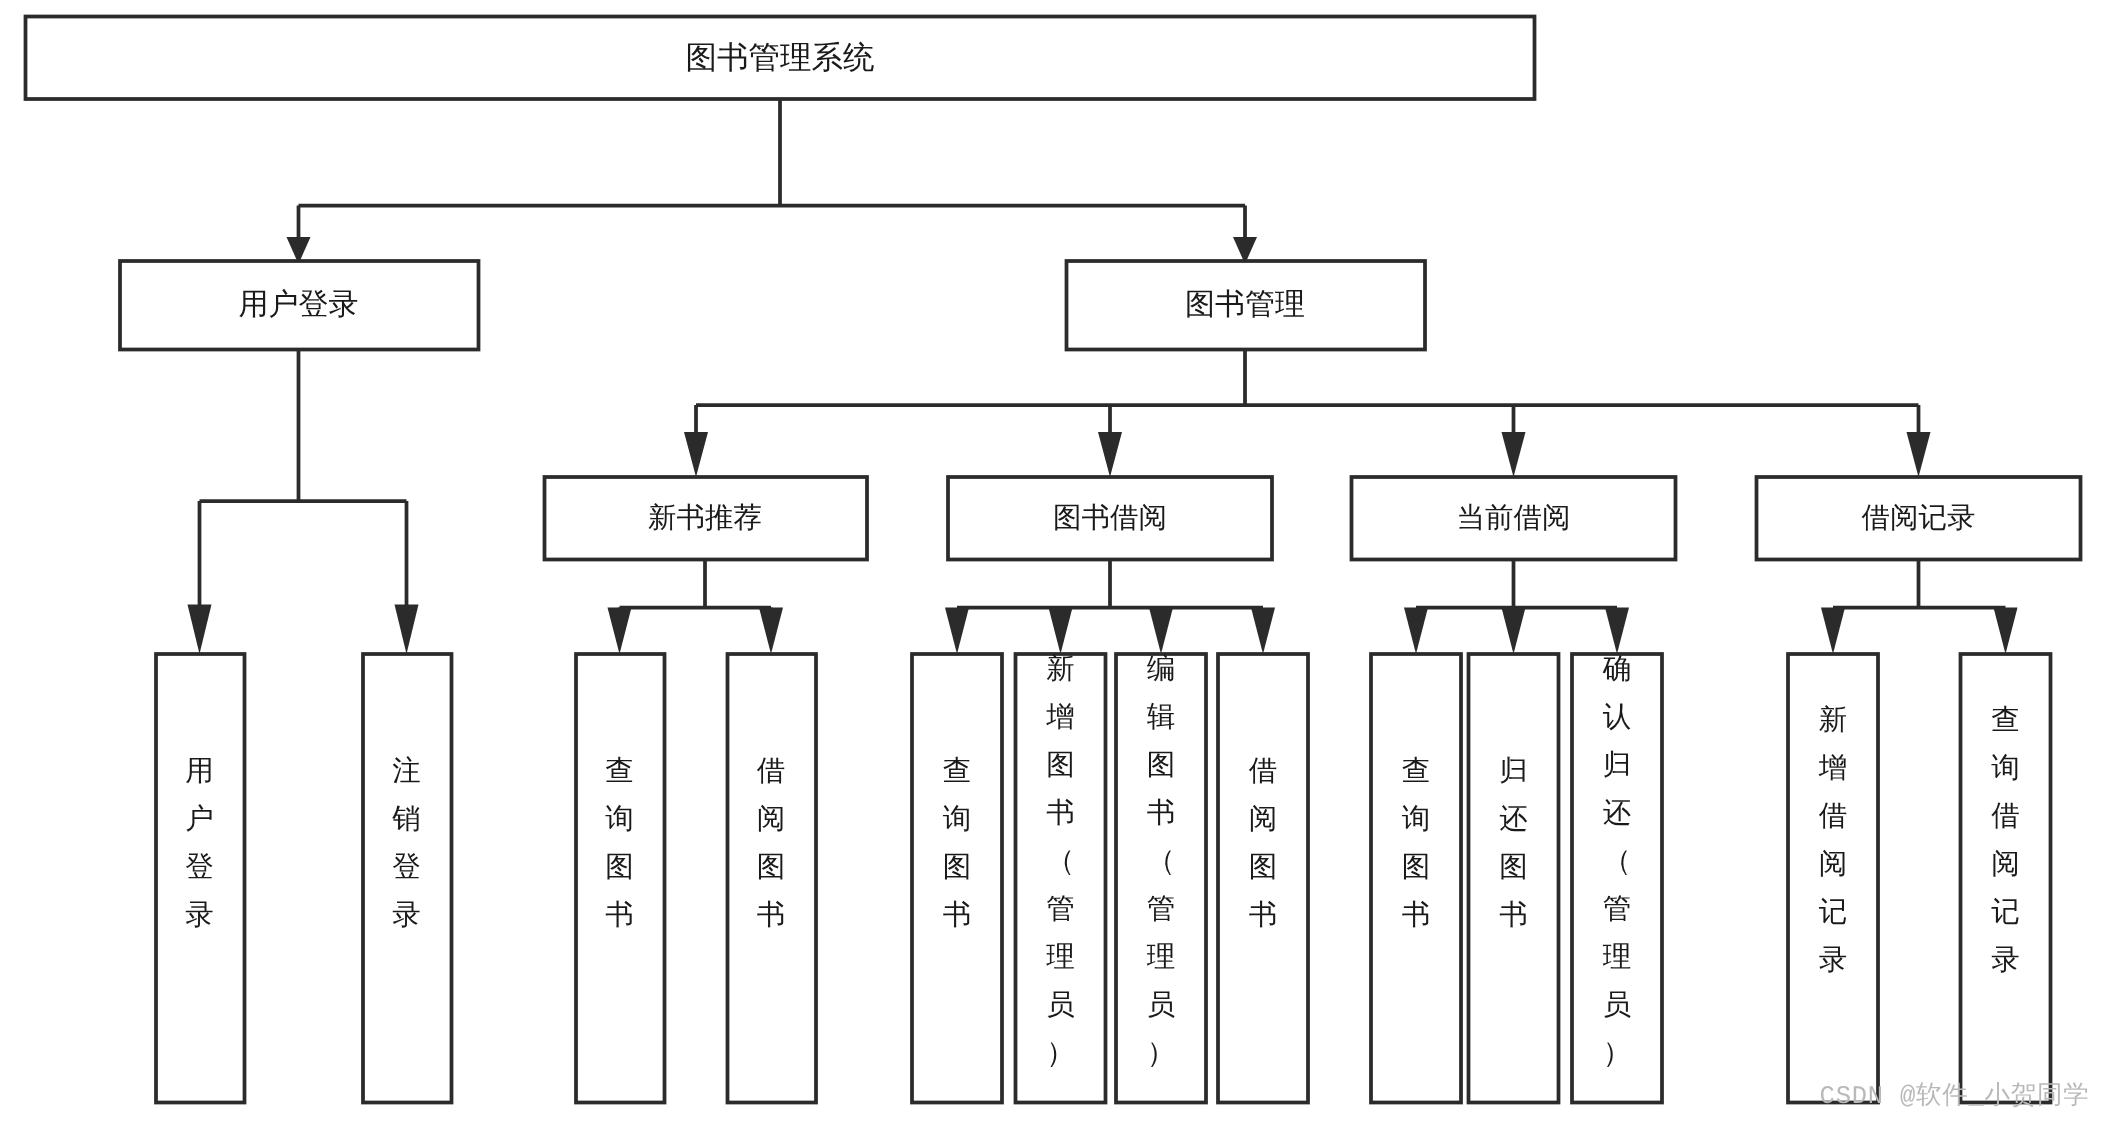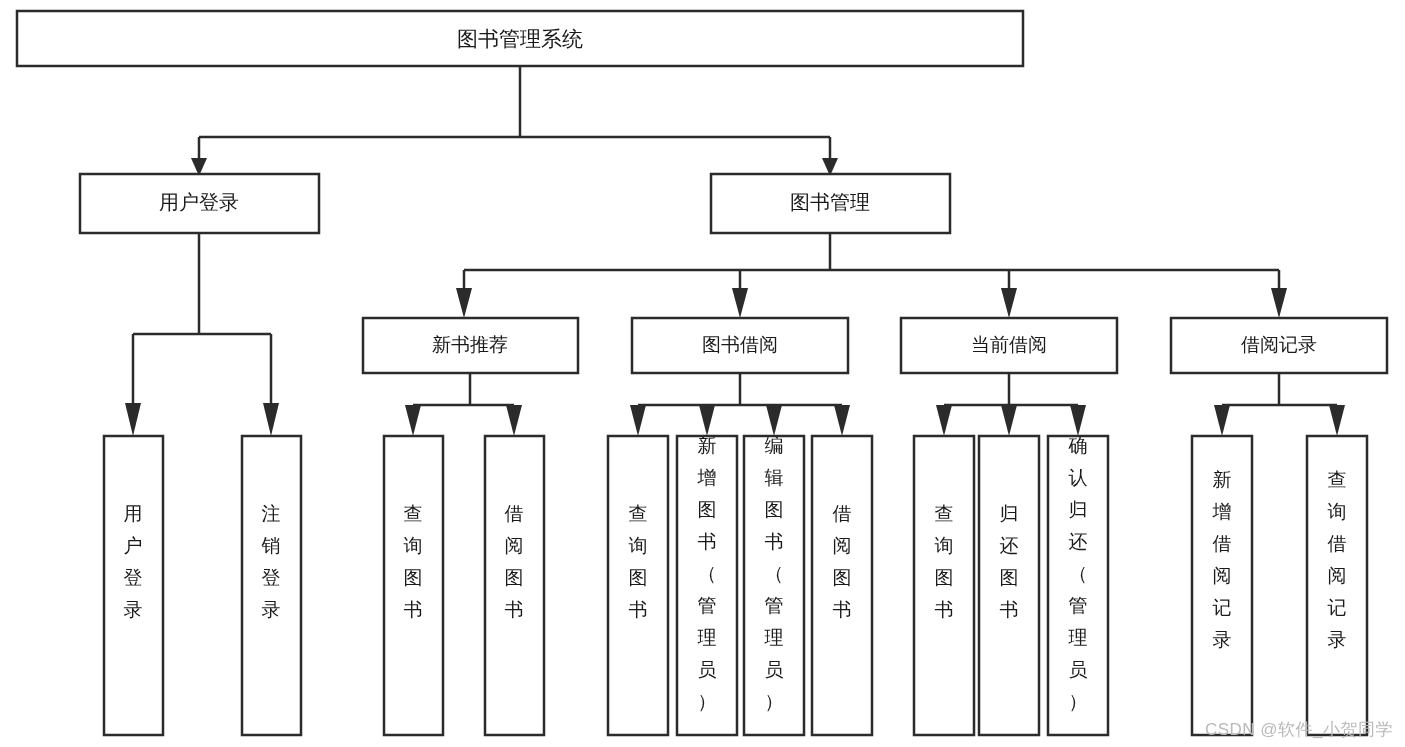--- a/index.html
+++ b/index.html
@@ -47,21 +47,21 @@
     fill: none;
   }
   .arrow-head {
     fill: #2b2b2b;
     stroke: none;
   }
   .watermark {
     position: absolute;
     right: 12px;
     bottom: 6px;
-    font-family: Liberation Sans, sans-serif;
+    font-family: Liberation Mono, monospace;
     font-size: 17px;
     color: #b9b9b9;
     letter-spacing: 0.5px;
     white-space: nowrap;
     pointer-events: none;
   }
 </style>
 </head>
 <body>
 

